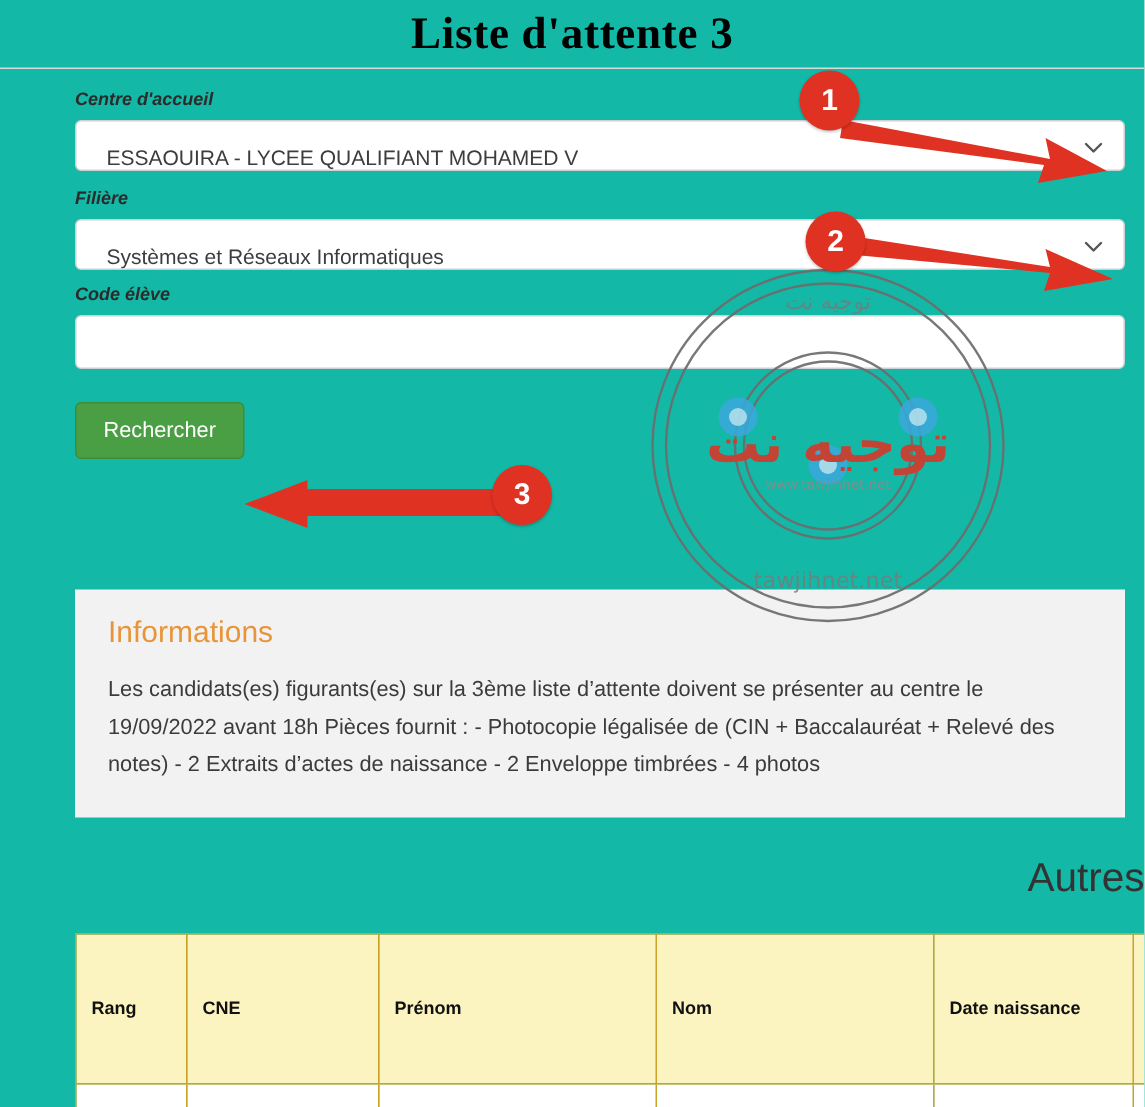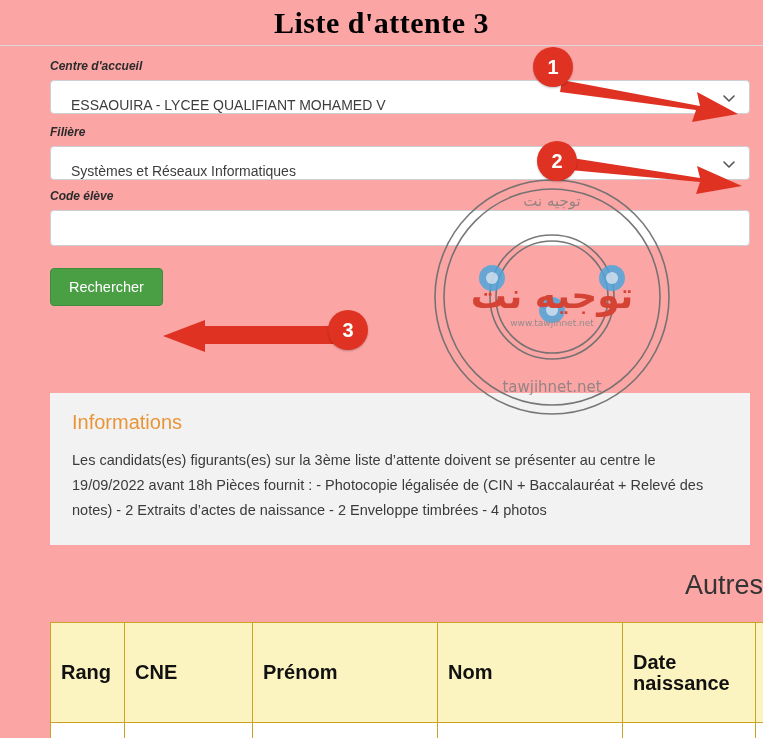--- a/index.html
+++ b/index.html
@@ -6,21 +6,21 @@
   html, body {
     margin: 0; padding: 0;
     width: 763px; height: 738px;
     background: #ffffff;
     font-family: "Liberation Sans", sans-serif;
     overflow: hidden;
   }
   #page {
     position: relative;
     width: 763px; height: 738px;
-    background: #fca5a5;
+    background: #14b8a6;
     overflow: hidden;
   }
 
   
   .page-title {
     text-align: center;
     font-family: "Liberation Serif", serif;
     font-weight: bold;
     font-size: 30px;
     color: #000000;
@@ -148,21 +148,21 @@
   }
   table.wl {
     border-collapse: collapse;
     table-layout: fixed;
     width: 760px;
   }
   table.wl th {
     background: #fcf4c0;
     border: 1px solid #c9a227;
     color: #111111;
-    font-size: 20px;
+    font-size: 12px;
     font-weight: bold;
     text-align: left;
     padding: 12px 10px;
     height: 100px;
     vertical-align: middle;
     line-height: 21px;
     margin-left: 16px;
   }
   table.wl td {
     background: #ffffff;

